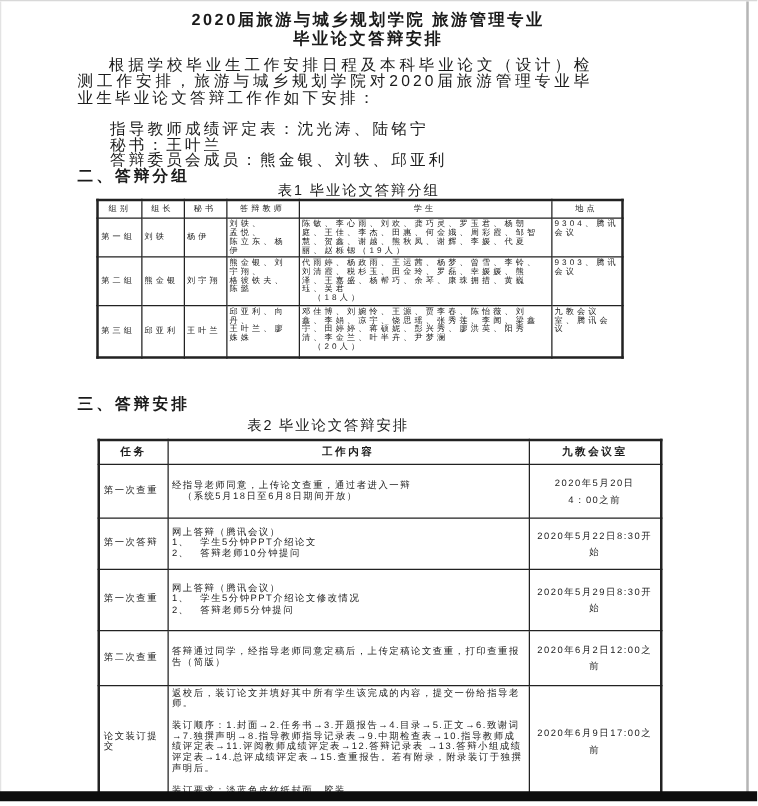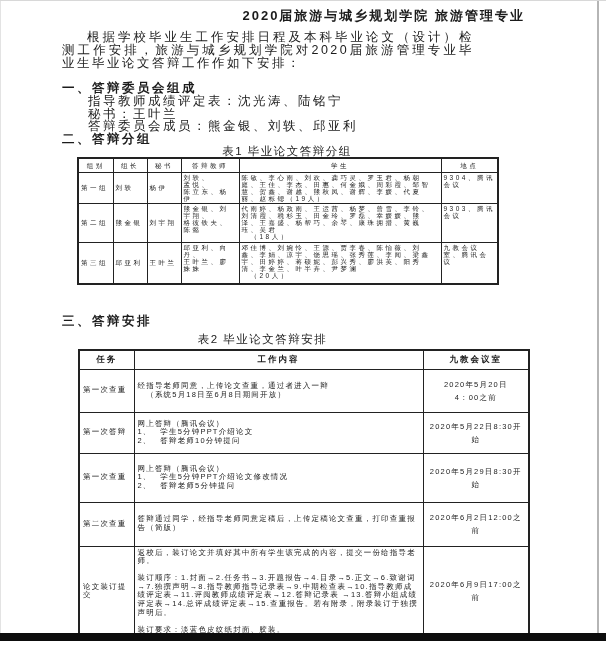--- a/index.html
+++ b/index.html
@@ -5,22 +5,22 @@
   html,body { margin:0; padding:0; background:#fff; }
   .page {
     position:relative; width:606px; height:645px; background:#ffffff;
     font-family:"Liberation Sans", sans-serif; color:#1b1b1b; overflow:hidden;
     border-top:1px solid #d8d8d8; box-sizing:border-box;
   }
   .edge-right { position:absolute; top:0; left:597px; width:2px; height:633px; background:#b5b5b5; }
   .edge-left  { position:absolute; top:0; left:0; width:1px; height:633px; background:#e3e3e3; }
   .edge-bottom{ position:absolute; top:632px; left:0; width:606px; height:8px; background:#0d0d0d; }
 
-  .titles { padding-top:7px; width:525px; text-align:right; font-weight:bold;
-            font-size:13px; letter-spacing:2px; line-height:15px; }
+  .titles { padding-top:7px; width:525px; text-align:center; font-weight:bold;
+            font-size:13px; letter-spacing:2px; line-height:15px;margin-left:32px; }
   .intro  { margin:8px 0 12px 62px; width:412px; font-size:12.5px; letter-spacing:2.5px;
             line-height:13px; text-align:justify; text-indent:2em; }
   .sec-heading { margin-left:62px; font-weight:bold; font-size:12.5px;
                  letter-spacing:2.5px; line-height:13px; }
   .committee-lines div { margin-left:88px; font-size:12.5px; letter-spacing:2.5px; line-height:12.5px; }
 
   .caption1 { margin-left:77px; width:420px; text-align:center; font-size:11.5px;
               letter-spacing:1.5px; line-height:11px; }
   .caption2 { width:525px; text-align:center; font-size:11.5px; letter-spacing:1.5px;
               line-height:11px; margin-top:6px; }
@@ -52,25 +52,25 @@
 
   .gap-mid { height:30px; }
 </style>
 </head>
 <body>
 
 <div class="page">
 
   <div class="titles">
     <div>2020届旅游与城乡规划学院 旅游管理专业</div>
+    <div>毕业论文答辩安排</div>
   </div>
 
   <div class="intro">根据学校毕业生工作安排日程及本科毕业论文（设计）检测工作安排，旅游与城乡规划学院对2020届旅游管理专业毕业生毕业论文答辩工作作如下安排：</div>
 
-  <div class="sec-heading">一、答辩委员会组成</div>
   <div class="committee-lines">
     <div>指导教师成绩评定表：沈光涛、陆铭宁</div>
     <div>秘书：王叶兰</div>
     <div>答辩委员会成员：熊金银、刘轶、邱亚利</div>
   </div>
 
   <div class="sec-heading">二、答辩分组</div>
   <div class="caption1">表1 毕业论文答辩分组</div>
 
   <table class="t1">

